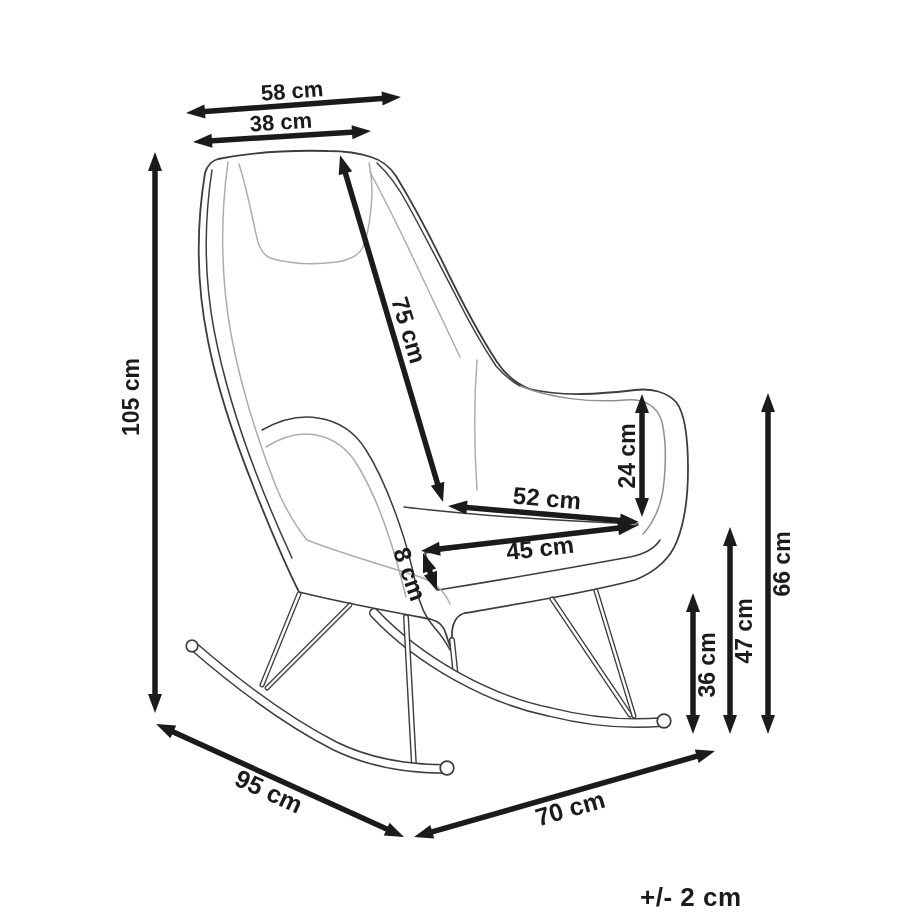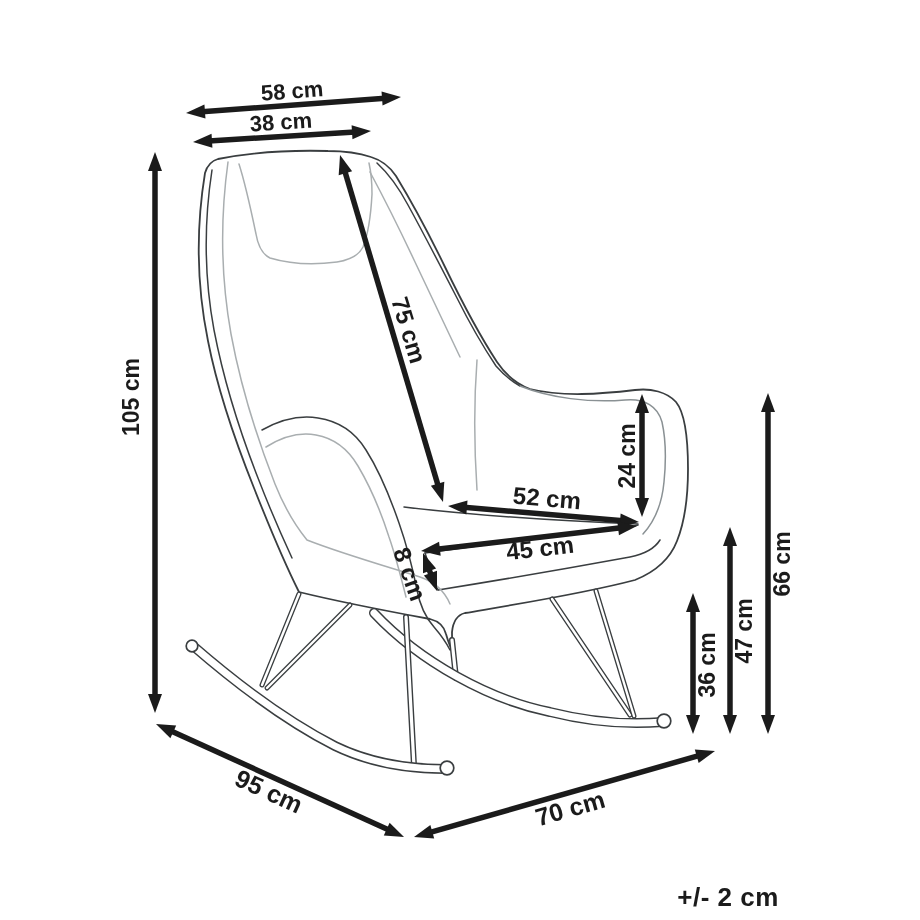--- a/index.html
+++ b/index.html
@@ -10,21 +10,21 @@
   .outline{stroke:#3a3e40;stroke-width:1.8;}
   .outline-thin{stroke:#3a3e40;stroke-width:1.5;}
   .seam{stroke:#a9aeb0;stroke-width:1.5;}
   .seam2{stroke:#8a9194;stroke-width:1.5;}
   .tube-dark{stroke:#3a3e40;fill:none;stroke-linecap:round;}
   .tube-core{stroke:#ffffff;fill:none;stroke-linecap:round;}
   .leg-dark{stroke:#3a3e40;fill:none;stroke-linecap:butt;}
   .leg-core{stroke:#ffffff;fill:none;stroke-linecap:butt;}
   .cap{fill:#ffffff;stroke:#3a3e40;stroke-width:1.7;}
   #dims text{font-family:"Liberation Sans",sans-serif;font-weight:bold;}
-  .footnote{position:absolute;left:640px;top:882px;width:176px;text-align:center;
+  .footnote{position:absolute;left:640px;top:882px;width:176px;text-align:left;
             font-size:26px;font-weight:bold;color:#1b1b1b;letter-spacing:0.5px;}
 </style>
 </head>
 <body>
 
 <div class="stage">
 <svg width="920" height="920" viewBox="0 0 920 920">
 
   <g class="chair">
 

